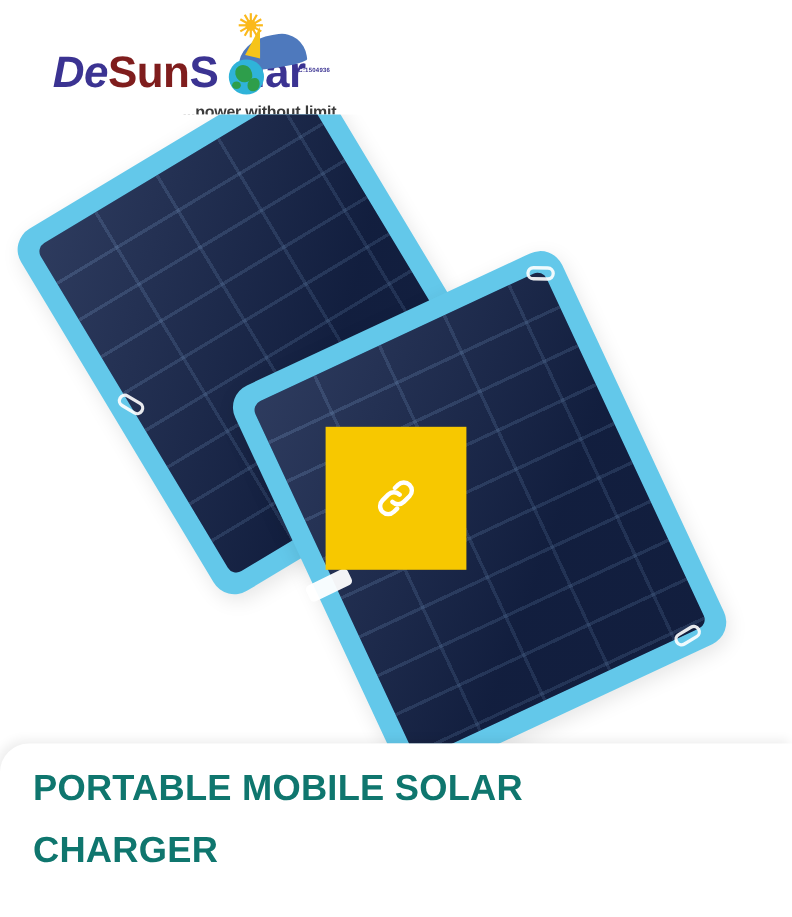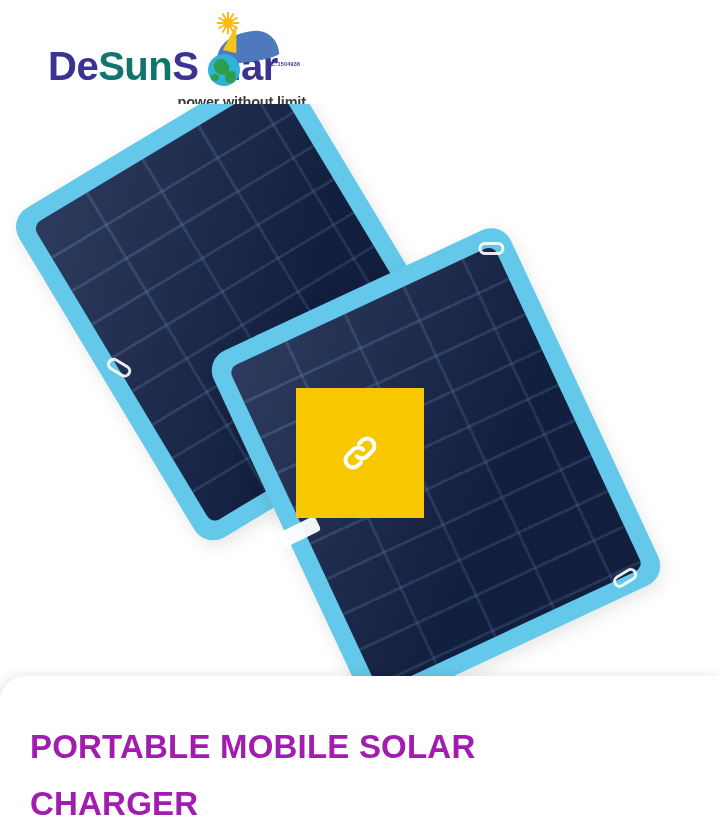--- a/index.html
+++ b/index.html
@@ -14,22 +14,22 @@
   
   .brand-logo {
     position:absolute; left:48px; top:10px;
     width:225px; height:92px;
   }
   .logo-wordmark {
     position:absolute; left:0; top:36px;
     font-size:40px; font-weight:bold; letter-spacing:-0.5px;
     white-space:nowrap; line-height:1;
   }
-  .w-de   { color:#3b3392; }
-  .w-sun  { color:#0f766e; }
+  .w-de   { color:#3b3392;font-style:italic; }
+  .w-sun  { color:#7f1d1d; }
   .w-s    { color:#3b3392; }
   .w-gap  { display:inline-block; width:32px; }
   .w-lar  { color:#3b3392; }
 
   .logo-globe {
     position:absolute; left:160px; top:44px;
     width:32px; height:32px; border-radius:50%;
     background:#2fb3d9;
     overflow:hidden;
   }
@@ -166,24 +166,24 @@
 
   
   .info-card {
     position:absolute; left:0; top:676px;
     width:720px; height:158px;
     background:#ffffff;
     border-top-left-radius:26px;
     box-shadow:-3px -3px 10px rgba(0,0,0,0.07);
   }
   .product-title {
-    position:absolute; left:30px; top:43px;
+    position:absolute; left:30px; top:12px;
     width:600px;
     font-size:33px; font-weight:bold;
-    color:#a21caf; line-height:1.72;
+    color:#0f766e; line-height:1.72;
     letter-spacing:0.2px;
     text-transform:uppercase;
   }
 </style>
 </head>
 <body>
 
 <div class="page">
 
   <div class="brand-logo">

